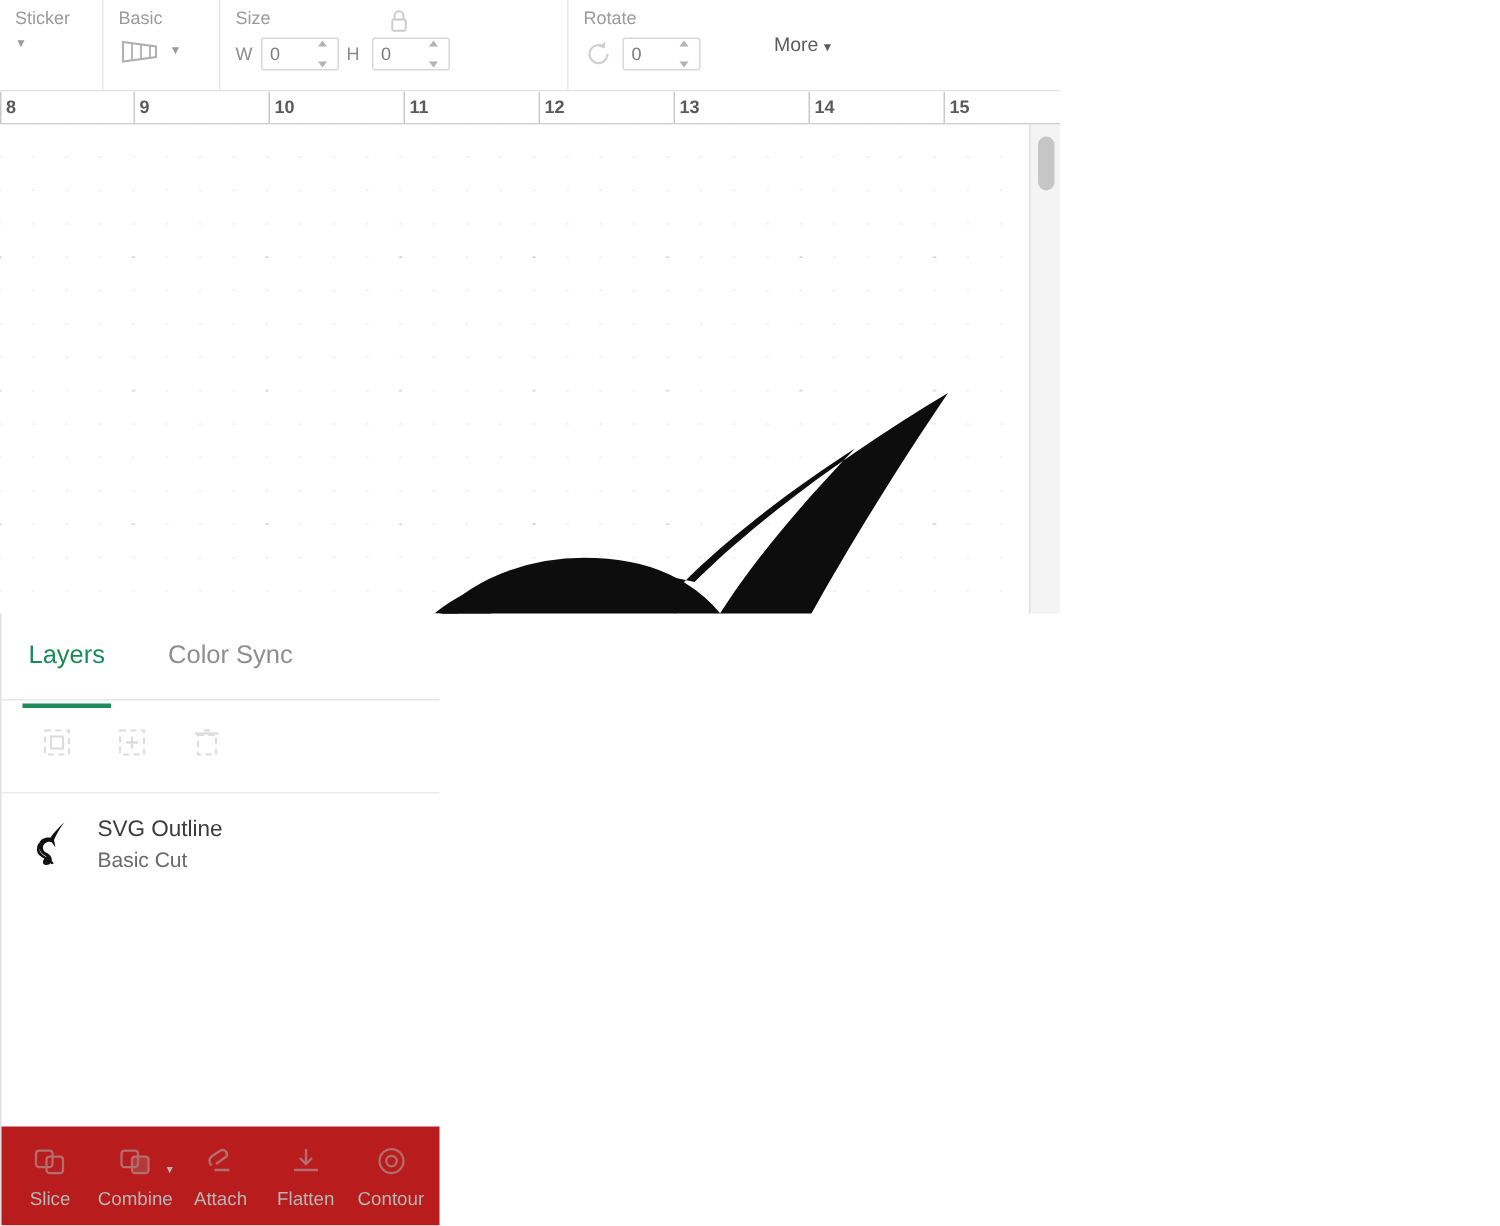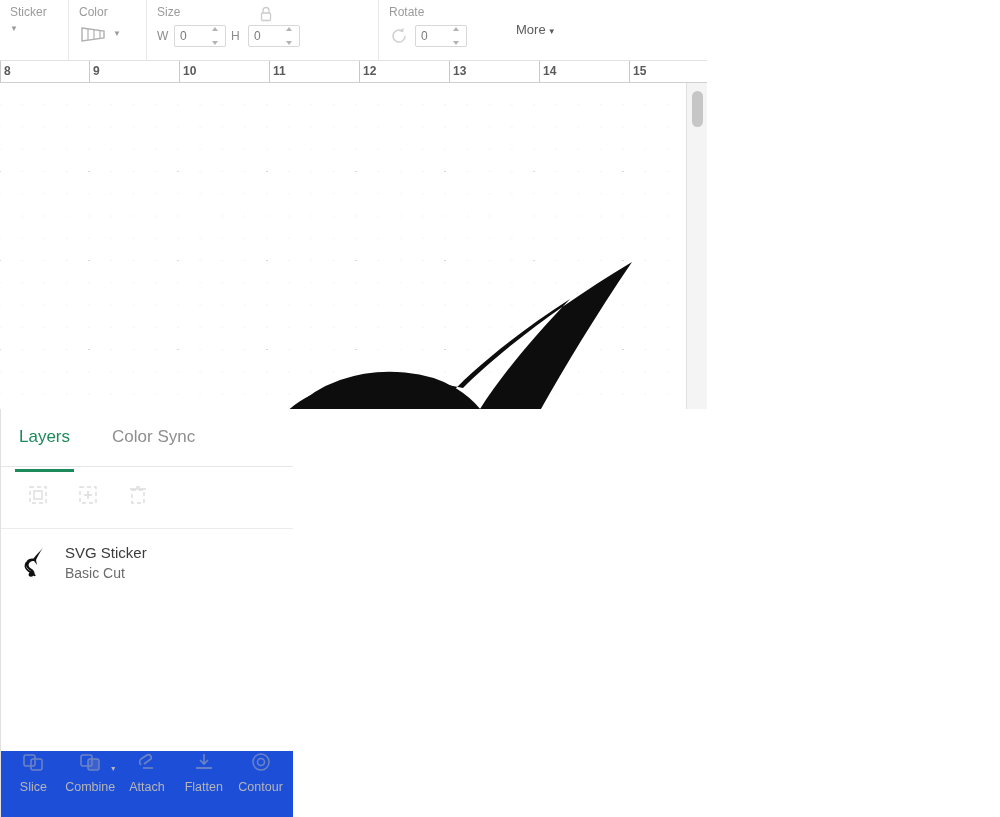--- a/index.html
+++ b/index.html
@@ -231,23 +231,23 @@
     width: 62px; height: 36px;
     background: #ffffff;
     border: 1px solid #c8c8c8;
   }
   .canvas-label { font-size: 14px; color: #4a4a4a; }
 
   .bottom-bar {
     position: absolute;
     left: 0; right: 0; bottom: 0;
     height: 66px;
-    background: #1d4ed8;
-    display: flex;
-    align-items: flex-start;
+    background: #b91c1c;
+    display: flex;
+    align-items: center;
     justify-content: space-around;
     padding: 0 4px;
   }
   .bb-item {
     display: flex; flex-direction: column;
     align-items: center;
     gap: 4px;
     color: #b6b6b6;
     font-size: 12.5px;
     position: relative;
@@ -266,21 +266,21 @@
     <div class="toolbar">
 
       <div class="tool-group first" style="left:0; width:68px;">
         <span class="tool-label">Sticker</span>
         <div class="tool-row">
           <span class="caret">▼</span>
         </div>
       </div>
 
       <div class="tool-group" style="left:68px; width:78px;">
-        <span class="tool-label">Color</span>
+        <span class="tool-label">Basic</span>
         <div class="tool-row" style="gap:6px;">
           <svg width="28" height="18" viewBox="0 0 28 18">
             <path d="M3 3 L25 6 L25 13 L3 16 Z" fill="none" stroke="#b0b0b0" stroke-width="1.4"></path>
             <line x1="9" y1="3.9" x2="9" y2="15.1" stroke="#b0b0b0" stroke-width="1.2"></line>
             <line x1="15" y1="4.7" x2="15" y2="14.3" stroke="#b0b0b0" stroke-width="1.2"></line>
             <line x1="21" y1="5.4" x2="21" y2="13.6" stroke="#b0b0b0" stroke-width="1.2"></line>
           </svg>
           <span class="caret">▼</span>
         </div>
       </div>
@@ -446,21 +446,21 @@
     </div>
 
     <div class="layer-row">
       <span class="layer-thumb">
         <svg width="30" height="32" viewBox="0 0 30 32">
           <path d="M23 3 C19 7, 15.5 10.5, 13.5 13.5 C10 13, 7 14.5, 6 17.5 C5 21, 7.5 24.5, 11 26 C9 27.5, 8 29.5, 9 31 C10.5 32.5, 14 31.5, 14.5 29 C15 26.5, 13 24.5, 11 23.5 C9 22.5, 8 20.5, 9 18.5 C10 16.5, 12.5 15.5, 14.5 16.5 L17 20 L16 15 C17.5 11.5, 20 7, 23 3 Z" fill="#111"></path>
           <path d="M6.5 17.5 C4.5 20, 5 23.5, 8 25.5 C11 27.5, 14.5 29, 15 31" fill="none" stroke="#111" stroke-width="1.6"></path>
         </svg>
       </span>
       <span>
-        <div class="layer-title">SVG Sticker</div>
+        <div class="layer-title">SVG Outline</div>
         <div class="layer-sub">Basic Cut</div>
       </span>
     </div>
 
 
     <div class="bottom-bar">
       <div class="bb-item">
         <span class="bb-ico">
           <svg width="24" height="22" viewBox="0 0 24 22">
             <rect x="3" y="4" width="11" height="11" rx="2" fill="none" stroke="#b0b0b0" stroke-width="1.5"></rect>

